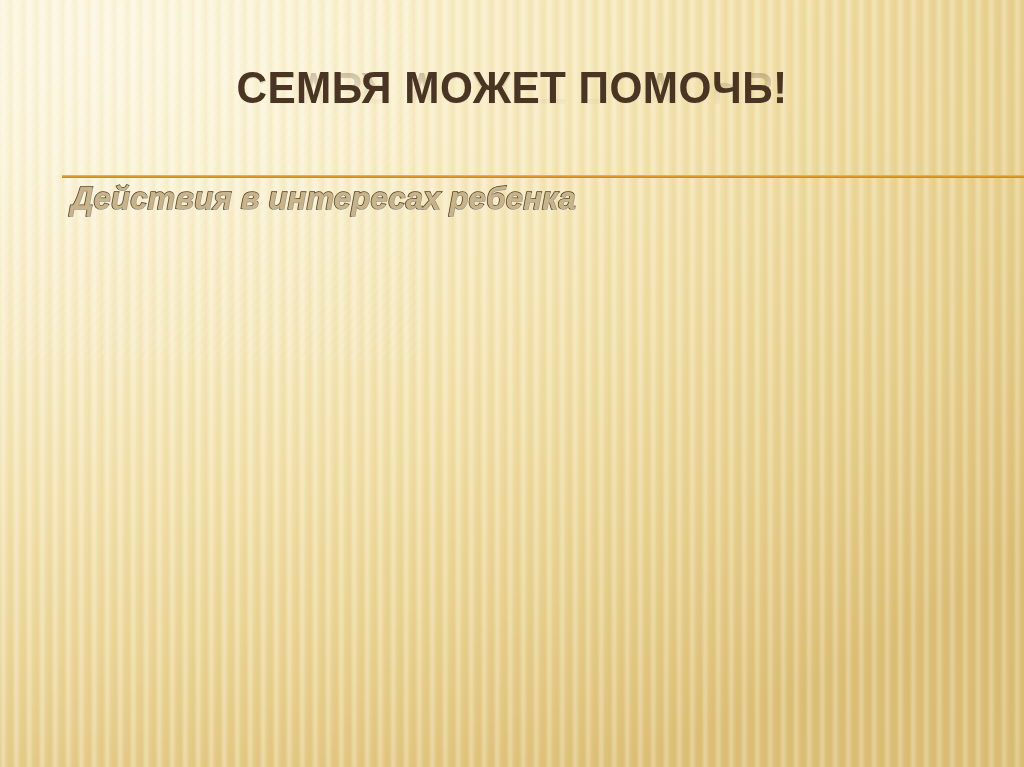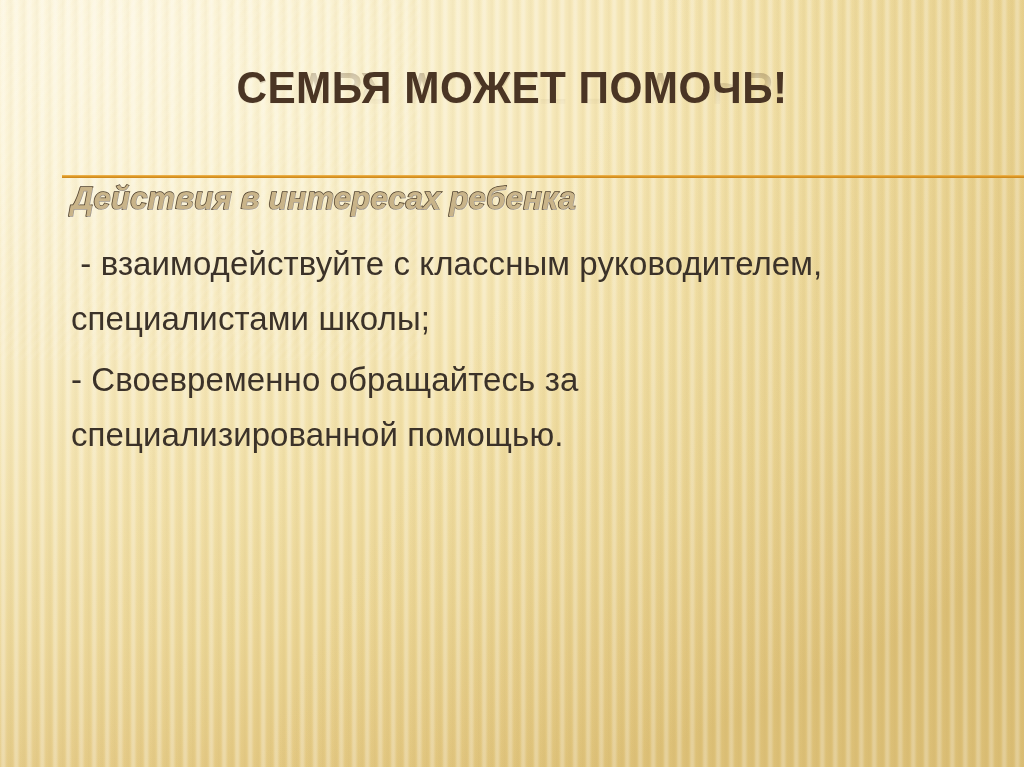--- a/index.html
+++ b/index.html
@@ -206,28 +206,15 @@
   <div class="title-block">
     <div class="title-reflection">СЕМЬЯ МОЖЕТ ПОМОЧЬ!</div>
     <div class="title-text">СЕМЬЯ МОЖЕТ ПОМОЧЬ!</div>
     <div class="title-rule"></div>
   </div>
 
   <div class="content">
 
     <p class="lead-heading">Действия в интересах ребенка</p>
 
-    <ul class="bullets">
-
-      <li class="bullet-item">
-        <div class="bullet-line"> - взаимодействуйте с классным руководителем,</div>
-        <div class="bullet-line">специалистами школы;</div>
-      </li>
-
-      <li class="bullet-item">
-        <div class="bullet-line">- Своевременно обращайтесь за</div>
-        <div class="bullet-line">специализированной помощью.</div>
-      </li>
-
-    </ul>
   </div>
 
 </div>
 
 </body></html>

